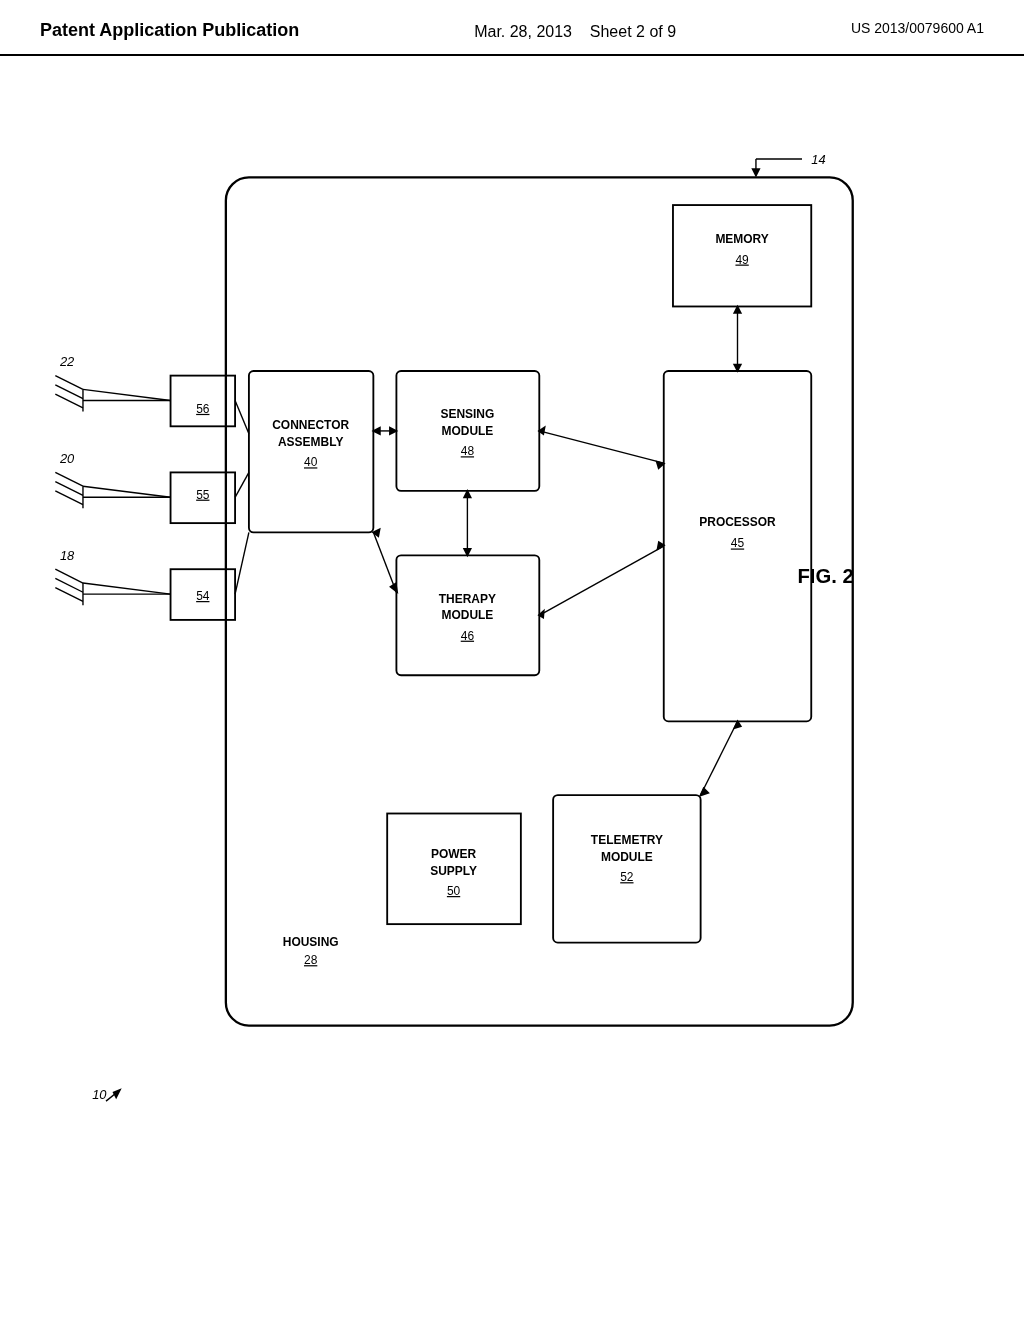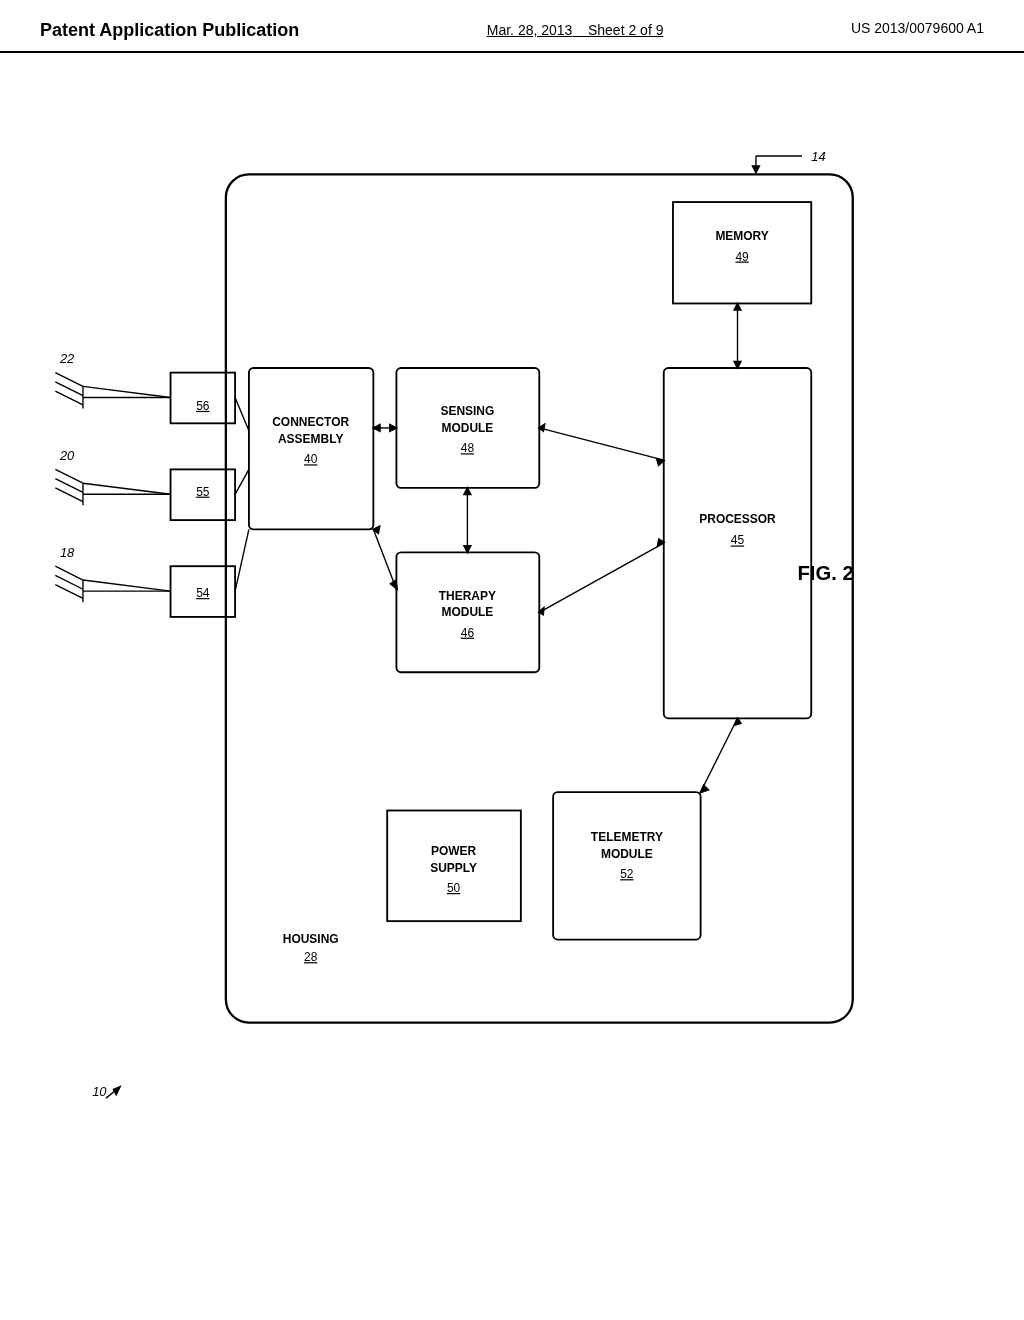--- a/index.html
+++ b/index.html
@@ -16,24 +16,23 @@
       justify-content: space-between;
       align-items: flex-start;
       padding: 20px 40px 10px 40px;
       border-bottom: 2px solid #000;
     }
     .header-left {
       font-size: 18px;
       font-weight: bold;
     }
     .header-center {
-      font-size: 14px;
+      font-size: 16px;
       text-align: right;
       line-height: 1.5;
-      text-decoration: underline;
     }
     .header-right {
       font-size: 14px;
       text-align: left;
     }
     .diagram-area {
       position: relative;
       width: 944px;
       height: 1220px;
     }

